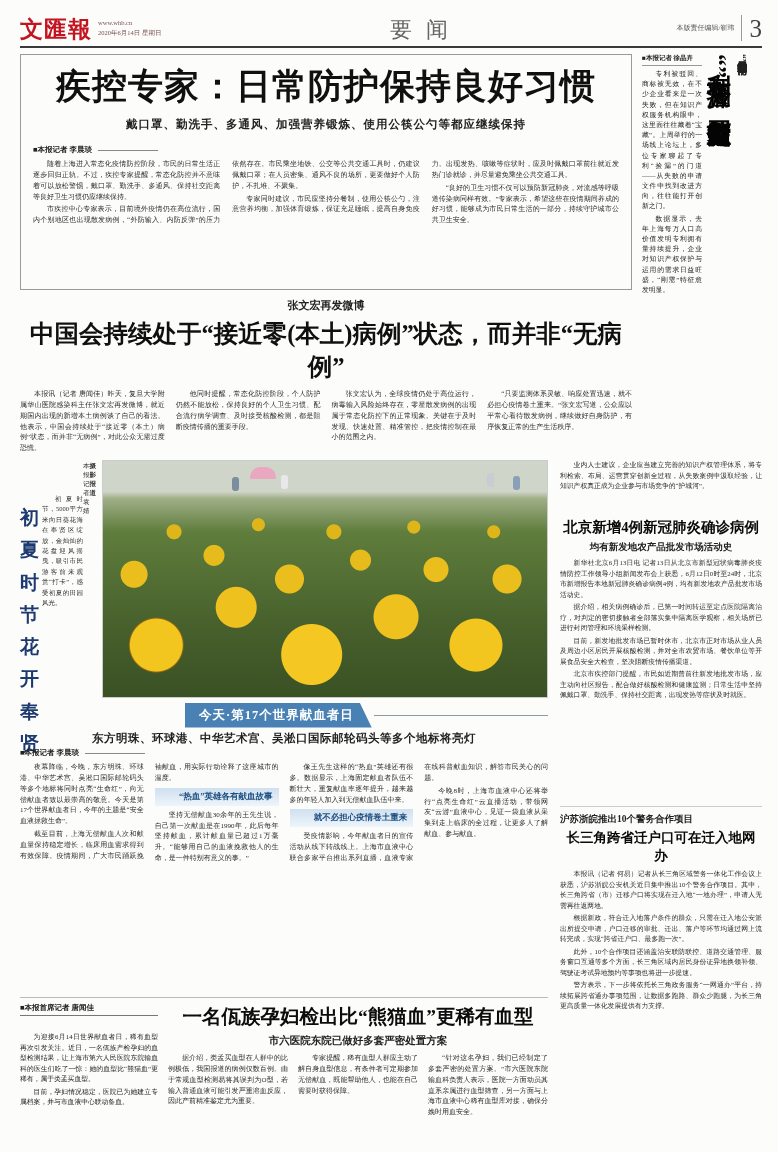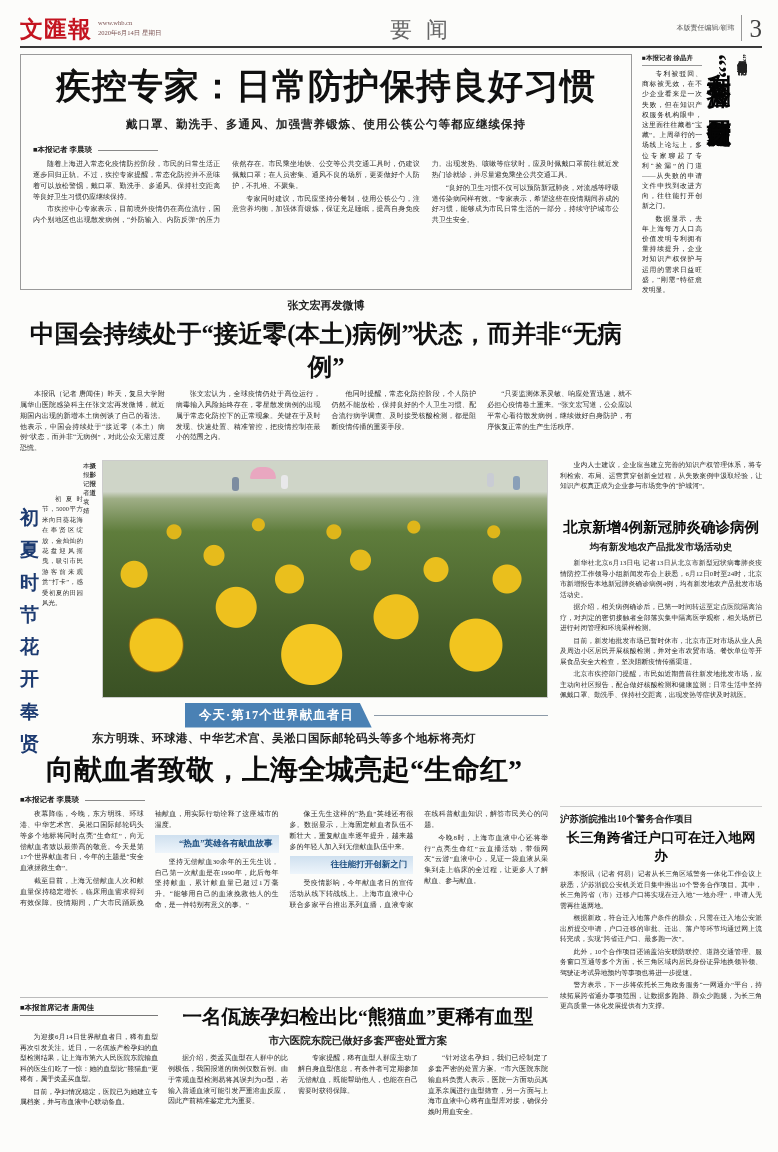--- a/index.html
+++ b/index.html
@@ -152,22 +152,22 @@
           <p>专家同时建议，市民应坚持分餐制，使用公筷公勺，注意营养均衡，加强体育锻炼，保证充足睡眠，提高自身免疫力。出现发热、咳嗽等症状时，应及时佩戴口罩前往就近发热门诊就诊，并尽量避免乘坐公共交通工具。</p>
           <p>“良好的卫生习惯不仅可以预防新冠肺炎，对流感等呼吸道传染病同样有效。”专家表示，希望这些在疫情期间养成的好习惯，能够成为市民日常生活的一部分，持续守护城市公共卫生安全。</p>
         </div>
       </section>
 
       <section class="art-zhang">
         <div class="kicker">张文宏再发微博</div>
         <h1 class="headline">中国会持续处于“接近零(本土)病例”状态，而并非“无病例”</h1>
         <div class="body-text">
           <p>本报讯（记者 唐闻佳）昨天，复旦大学附属华山医院感染科主任张文宏再发微博，就近期国内出现的新增本土病例谈了自己的看法。他表示，中国会持续处于“接近零（本土）病例”状态，而并非“无病例”，对此公众无需过度恐慌。</p>
+          <p>他同时提醒，常态化防控阶段，个人防护仍然不能放松，保持良好的个人卫生习惯、配合流行病学调查、及时接受核酸检测，都是阻断疫情传播的重要手段。</p>
           <p>张文宏认为，全球疫情仍处于高位运行，病毒输入风险始终存在，零星散发病例的出现属于常态化防控下的正常现象。关键在于及时发现、快速处置、精准管控，把疫情控制在最小的范围之内。</p>
-          <p>他同时提醒，常态化防控阶段，个人防护仍然不能放松，保持良好的个人卫生习惯、配合流行病学调查、及时接受核酸检测，都是阻断疫情传播的重要手段。</p>
           <p>“只要监测体系灵敏、响应处置迅速，就不必担心疫情卷土重来。”张文宏写道，公众应以平常心看待散发病例，继续做好自身防护，有序恢复正常的生产生活秩序。</p>
         </div>
       </section>
     </div>
 
     <aside class="col-patent">
       <div class="patent-flex">
         <div class="patent-body">
           <span class="byline">■本报记者 徐晶卉</span>
           <p>专利被驳回、商标被无效，在不少企业看来是一次失败，但在知识产权服务机构眼中，这里面往往藏着“宝藏”。上周举行的一场线上论坛上，多位专家聊起了专利“捡漏”的门道——从失败的申请文件中找到改进方向，往往能打开创新之门。</p>
@@ -201,29 +201,28 @@
         </div>
       </section>
 
       <div class="banner-row">
         <div class="banner">今天·第17个世界献血者日</div>
         <div class="banner-line"></div>
       </div>
 
       <section class="art-blood">
         <div class="kicker">东方明珠、环球港、中华艺术宫、吴淞口国际邮轮码头等多个地标将亮灯</div>
-        <h1 class="headline">向献血者致敬，上海全城亮起“生命红”</h1>
         <span class="byline"><span>■本报记者 李晨琰</span><span class="rule"></span></span>
         <div class="body-text">
           <p>夜幕降临，今晚，东方明珠、环球港、中华艺术宫、吴淞口国际邮轮码头等多个地标将同时点亮“生命红”，向无偿献血者致以最崇高的敬意。今天是第17个世界献血者日，今年的主题是“安全血液拯救生命”。</p>
           <p>截至目前，上海无偿献血人次和献血量保持稳定增长，临床用血需求得到有效保障。疫情期间，广大市民踊跃挽袖献血，用实际行动诠释了这座城市的温度。</p>
           <div class="blue-subhead">“热血”英雄各有献血故事</div>
           <p>坚持无偿献血30余年的王先生说，自己第一次献血是在1990年，此后每年坚持献血，累计献血量已超过1万毫升。“能够用自己的血液挽救他人的生命，是一件特别有意义的事。”</p>
           <p>像王先生这样的“热血”英雄还有很多。数据显示，上海固定献血者队伍不断壮大，重复献血率逐年提升，越来越多的年轻人加入到无偿献血队伍中来。</p>
-          <div class="blue-subhead">往往能打开创新之门</div>
+          <div class="blue-subhead">就不必担心疫情卷土重来</div>
           <p>受疫情影响，今年献血者日的宣传活动从线下转战线上。上海市血液中心联合多家平台推出系列直播，血液专家在线科普献血知识，解答市民关心的问题。</p>
           <p>今晚8时，上海市血液中心还将举行“点亮生命红”云直播活动，带领网友“云游”血液中心，见证一袋血液从采集到走上临床的全过程，让更多人了解献血、参与献血。</p>
         </div>
       </section>
 
       <section class="art-rare">
         <div class="rare-left">
           <span class="byline">■本报首席记者 唐闻佳</span>
           <p>为迎接6月14日世界献血者日，稀有血型再次引发关注。近日，一名佤族产检孕妇的血型检测结果，让上海市第六人民医院东院输血科的医生们吃了一惊：她的血型比“熊猫血”更稀有，属于类孟买血型。</p>
           <p>目前，孕妇情况稳定，医院已为她建立专属档案，并与市血液中心联动备血。</p>

